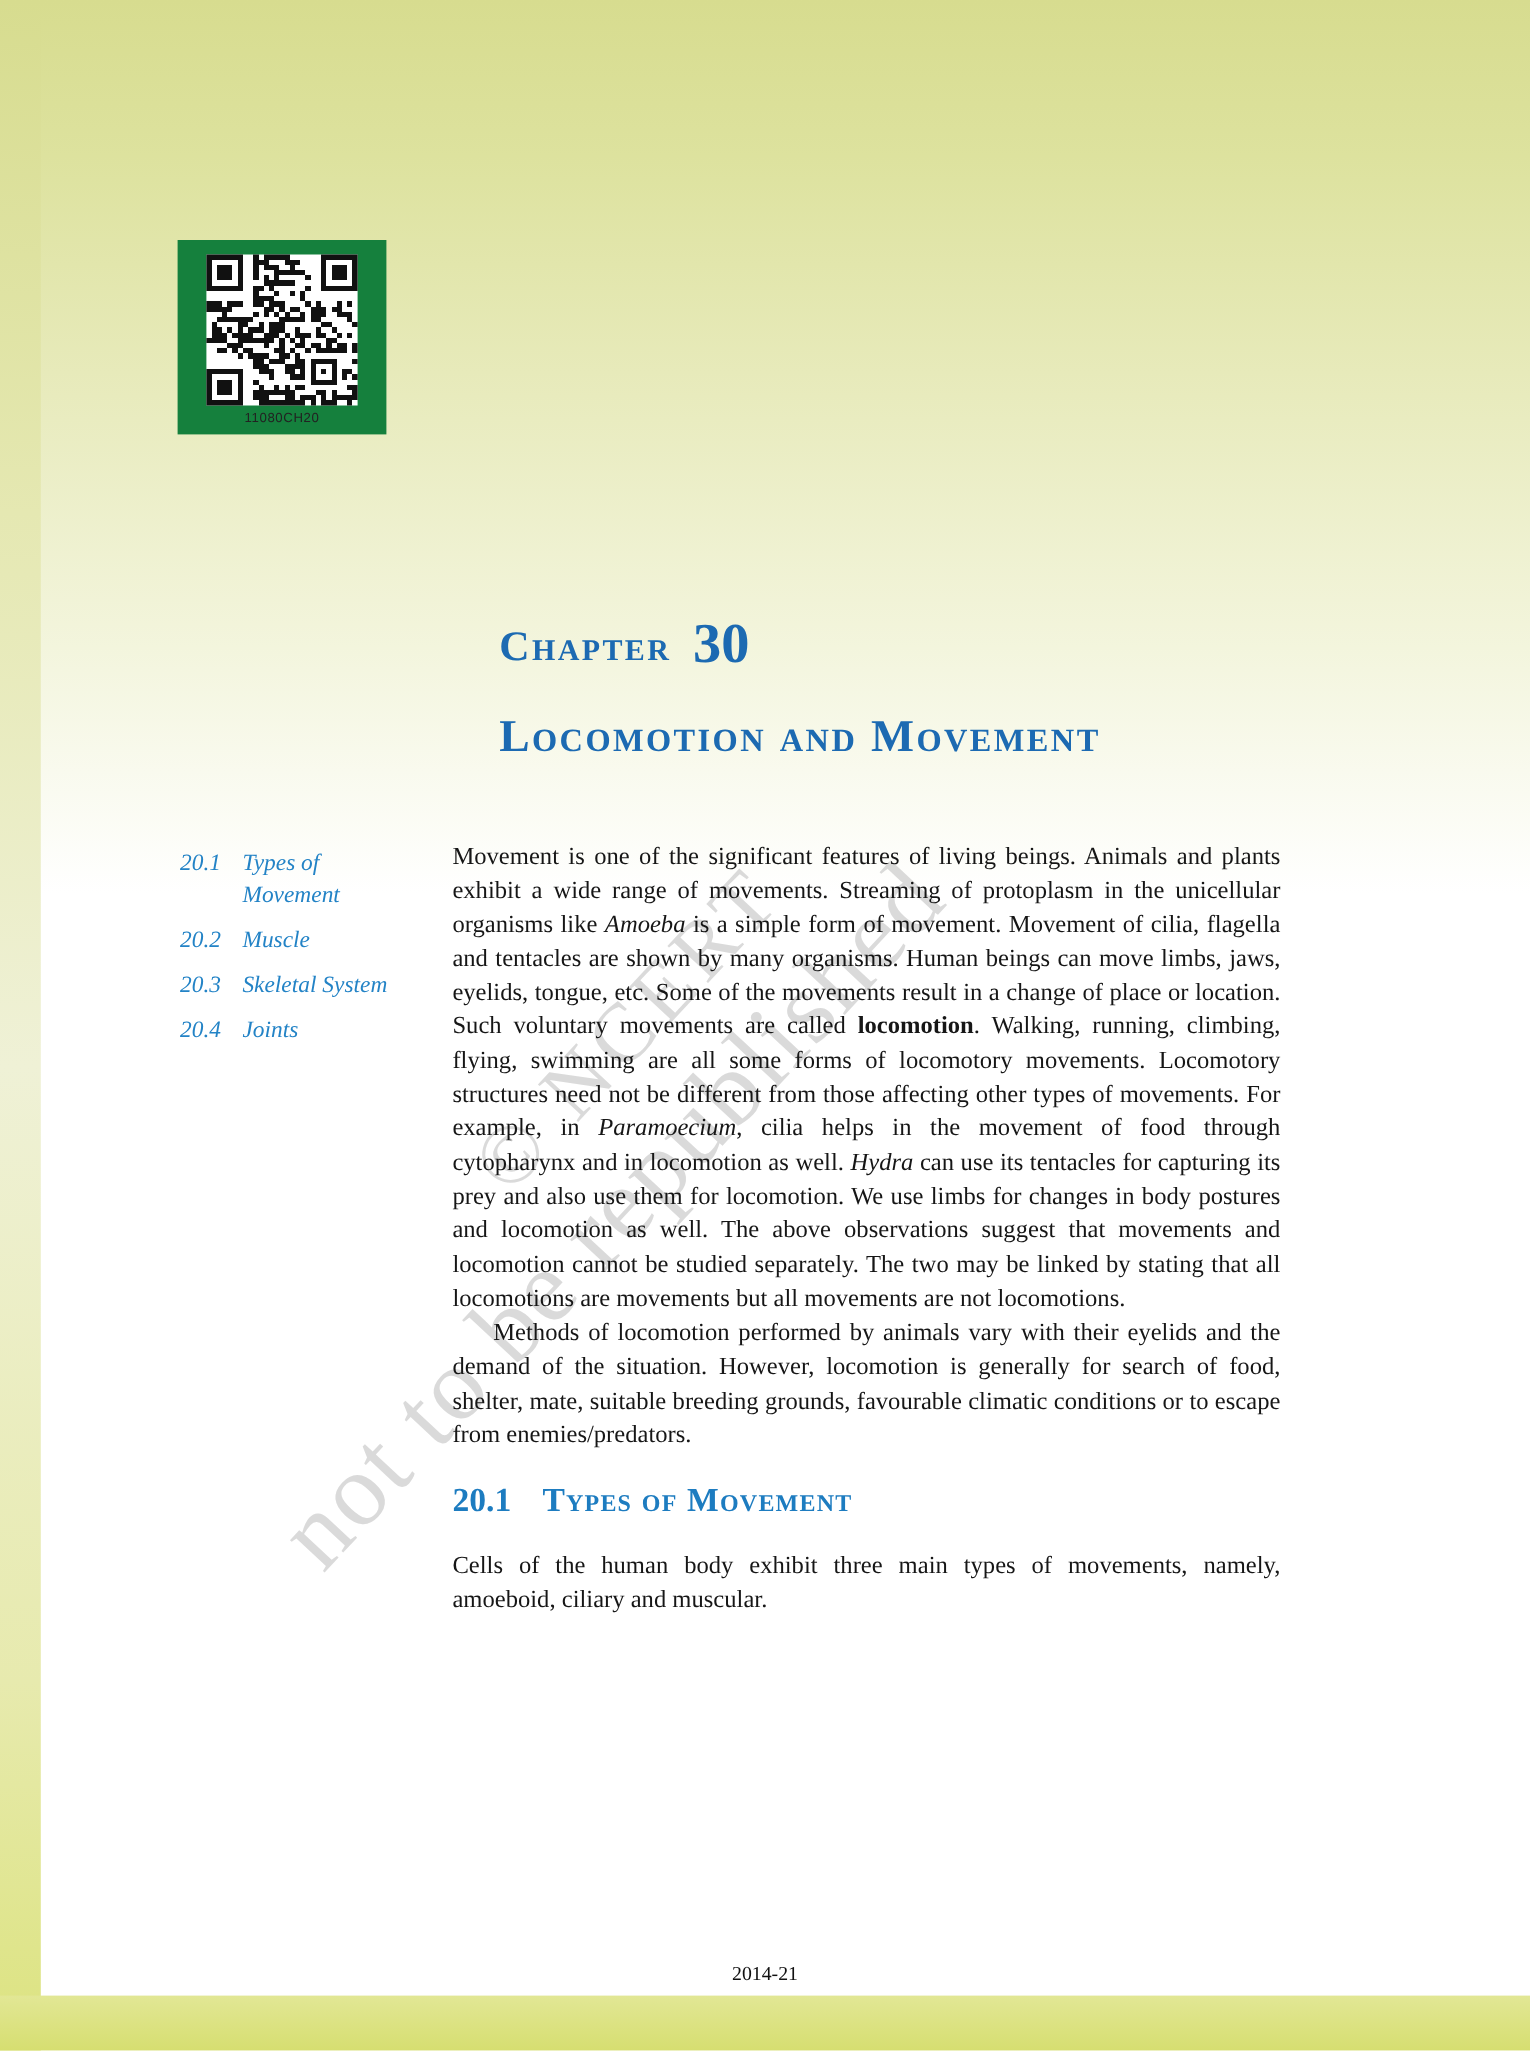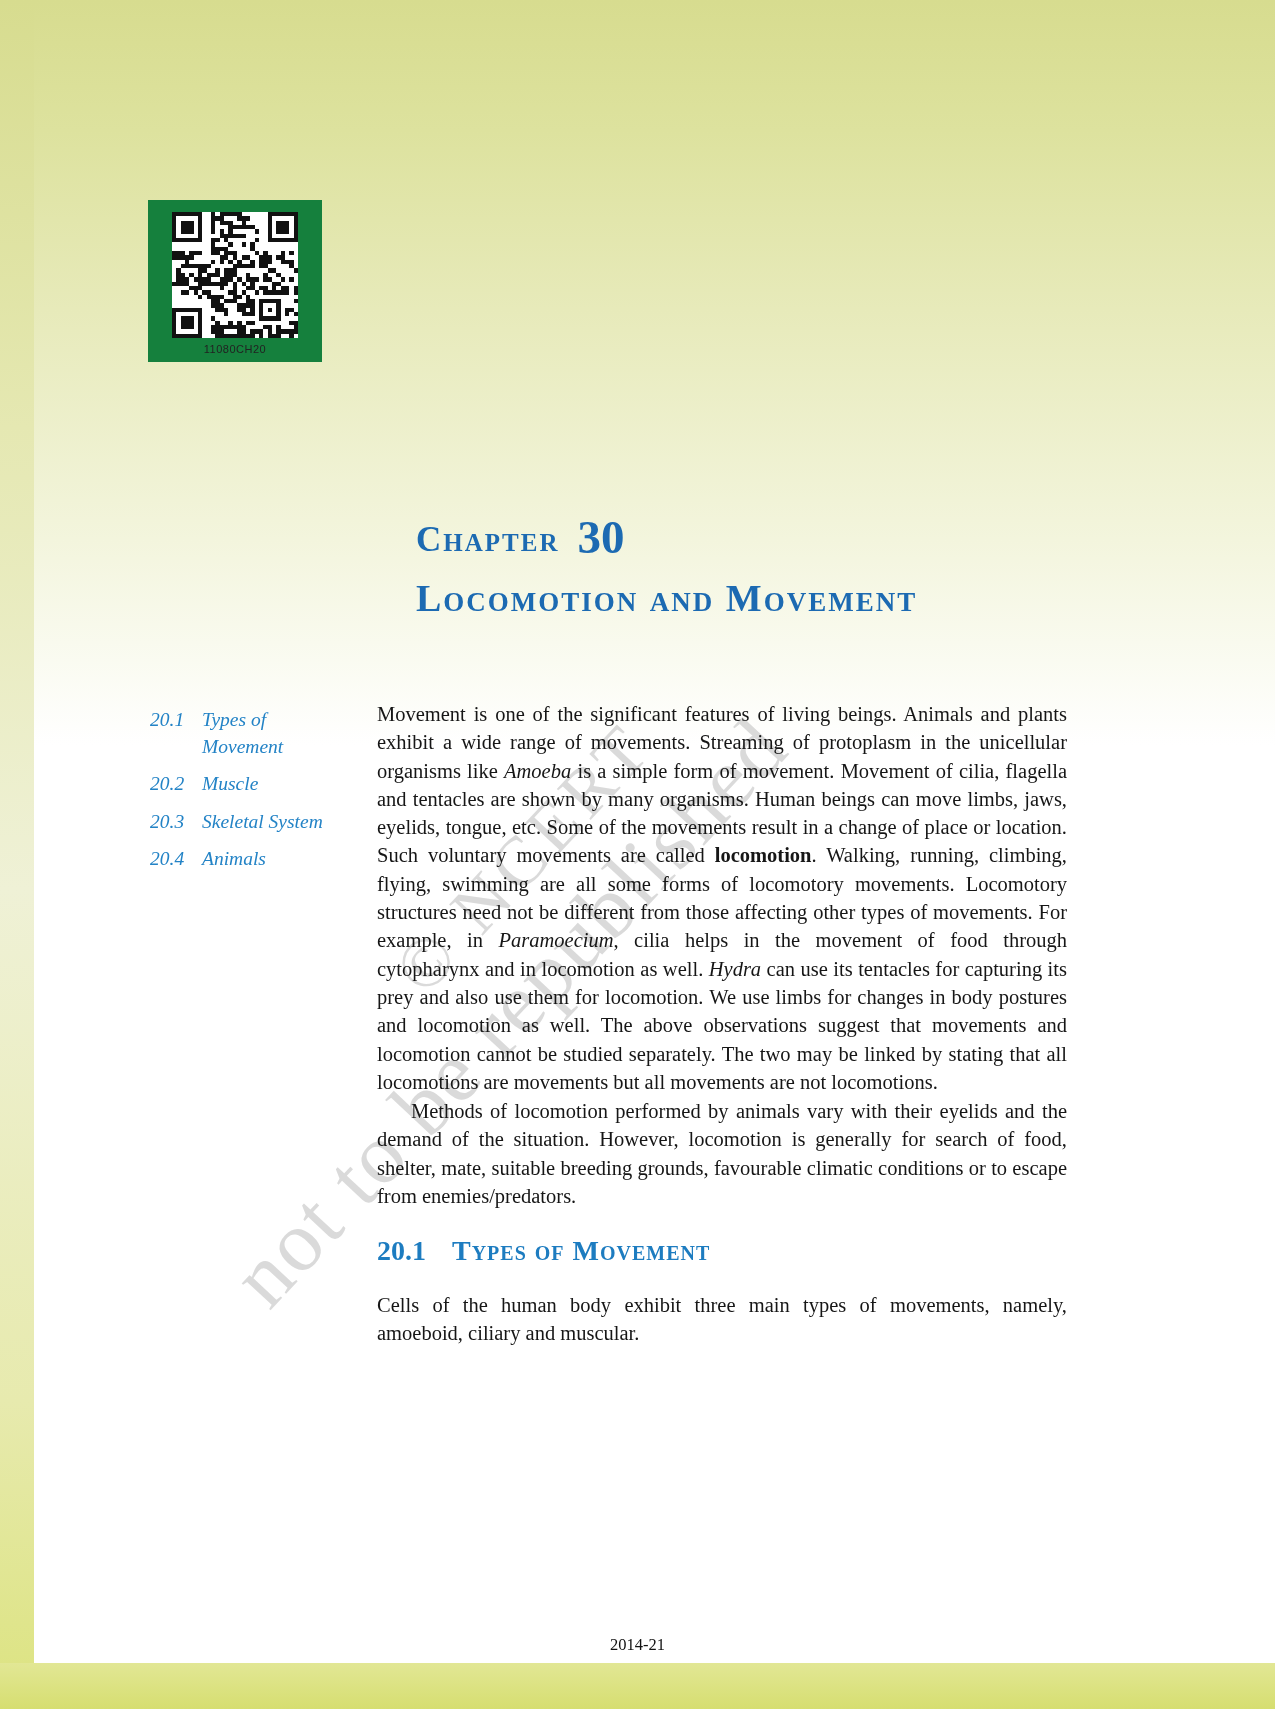--- a/index.html
+++ b/index.html
@@ -44,21 +44,21 @@
   .qr-label {
     font-family:"Liberation Sans", sans-serif; font-size:11px; color:#222;
     margin-top:5px; letter-spacing:0.5px;
   }
   
   .chapter-head { position:absolute; left:416px; top:510px; color:#1c6ab2; }
   .chapter-line { font-size:35px; font-weight:bold; }
   .chapter-label { font-variant:small-caps; letter-spacing:2px; }
   .chapter-num { font-size:47px; margin-left:18px; vertical-align:-2px; }
   .chapter-title {
-    margin-top:12px; font-size:38px; font-weight:bold;
+    margin-top:28px; font-size:38px; font-weight:bold;
     font-variant:small-caps; letter-spacing:2px;
   }
   
   .toc {
     position:absolute; left:150px; top:707px; width:200px;
     color:#2383c6; font-style:italic; font-size:19.5px; line-height:26.5px;
   }
   .toc-item { display:flex; margin-bottom:11px; }
   .toc-num { flex:0 0 52px; }
   .toc-label { flex:1; }
@@ -137,21 +137,21 @@
     <div class="toc-item">
       <span class="toc-num">20.2</span>
       <span class="toc-label">Muscle</span>
     </div>
     <div class="toc-item">
       <span class="toc-num">20.3</span>
       <span class="toc-label">Skeletal System</span>
     </div>
     <div class="toc-item">
       <span class="toc-num">20.4</span>
-      <span class="toc-label">Animals</span>
+      <span class="toc-label">Joints</span>
     </div>
   </div>
 
   <div class="body-text">
     <p><span>Movement is one of the significant features of living beings. Animals and plants exhibit a wide range of movements. Streaming of protoplasm in the unicellular organisms like </span><span class="it">Amoeba</span><span> is a simple form of movement. Movement of cilia, flagella and tentacles are shown by many organisms. Human beings can move limbs, jaws, eyelids, tongue, etc. Some of the movements result in a change of place or location. Such voluntary movements are called </span><span class="bo">locomotion</span><span>. Walking, running, climbing, flying, swimming are all some forms of locomotory movements. Locomotory structures need not be different from those affecting other types of movements. For example, in </span><span class="it">Paramoecium</span><span>, cilia helps in the movement of food through cytopharynx and in locomotion as well. </span><span class="it">Hydra</span><span> can use its tentacles for capturing its prey and also use them for locomotion. We use limbs for changes in body postures and locomotion as well. The above observations suggest that movements and locomotion cannot be studied separately. The two may be linked by stating that all locomotions are movements but all movements are not locomotions.</span></p>
     <p class="para2">Methods of locomotion performed by animals vary with their eyelids and the demand of the situation. However, locomotion is generally for search of food, shelter, mate, suitable breeding grounds, favourable climatic conditions or to escape from enemies/predators.</p>
     <h2 class="section-heading">
       <span class="section-num">20.1</span><span class="section-title">Types of Movement</span>
     </h2>
     <p>Cells of the human body exhibit three main types of movements, namely, amoeboid, ciliary and muscular.</p>

